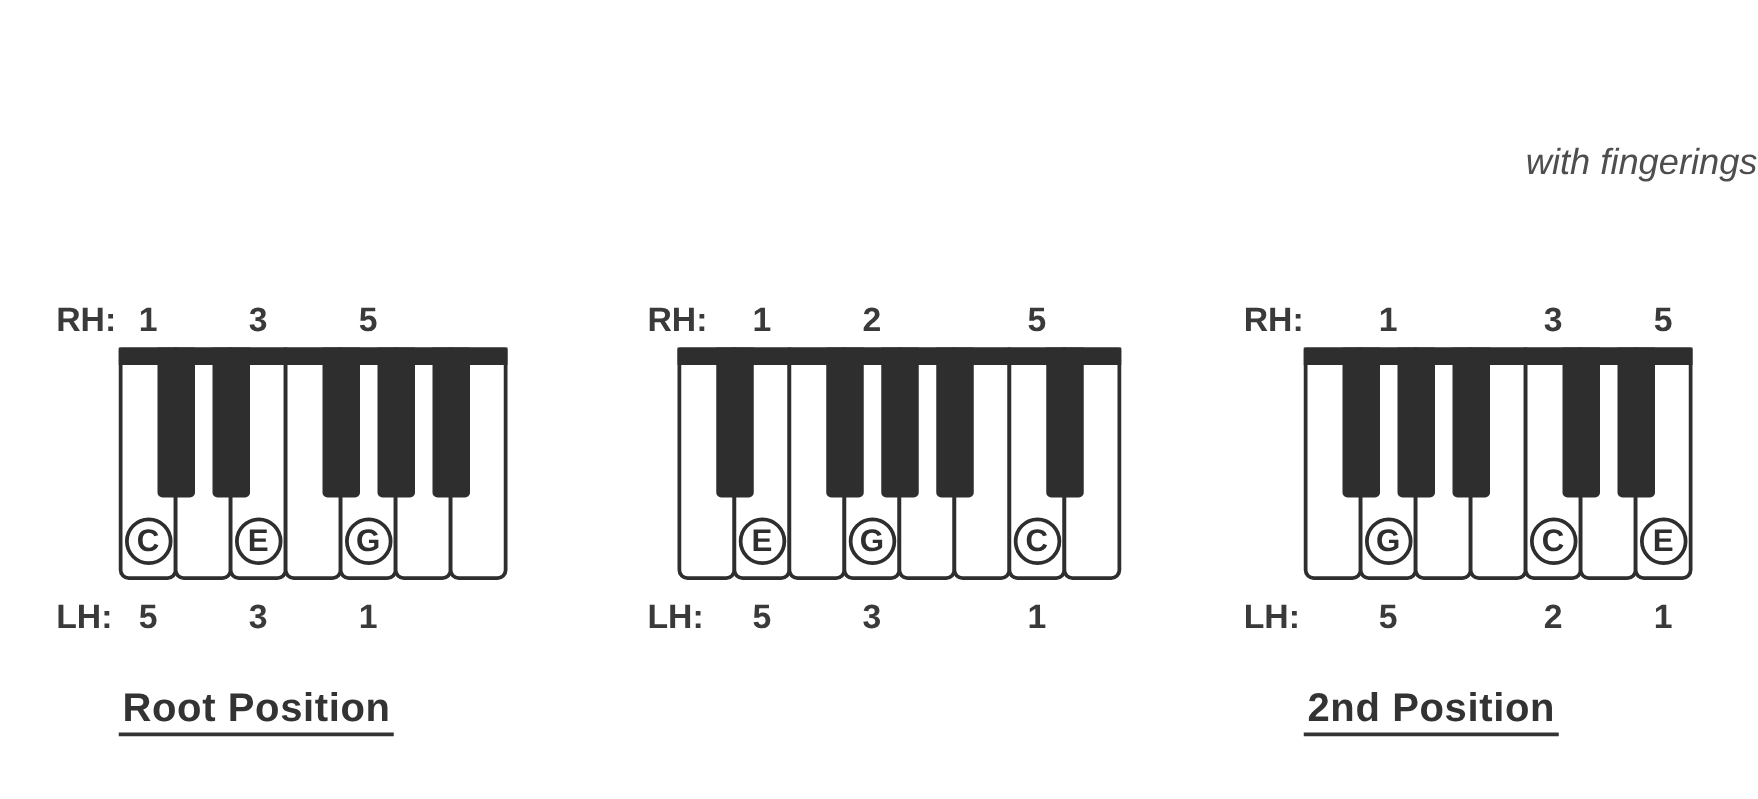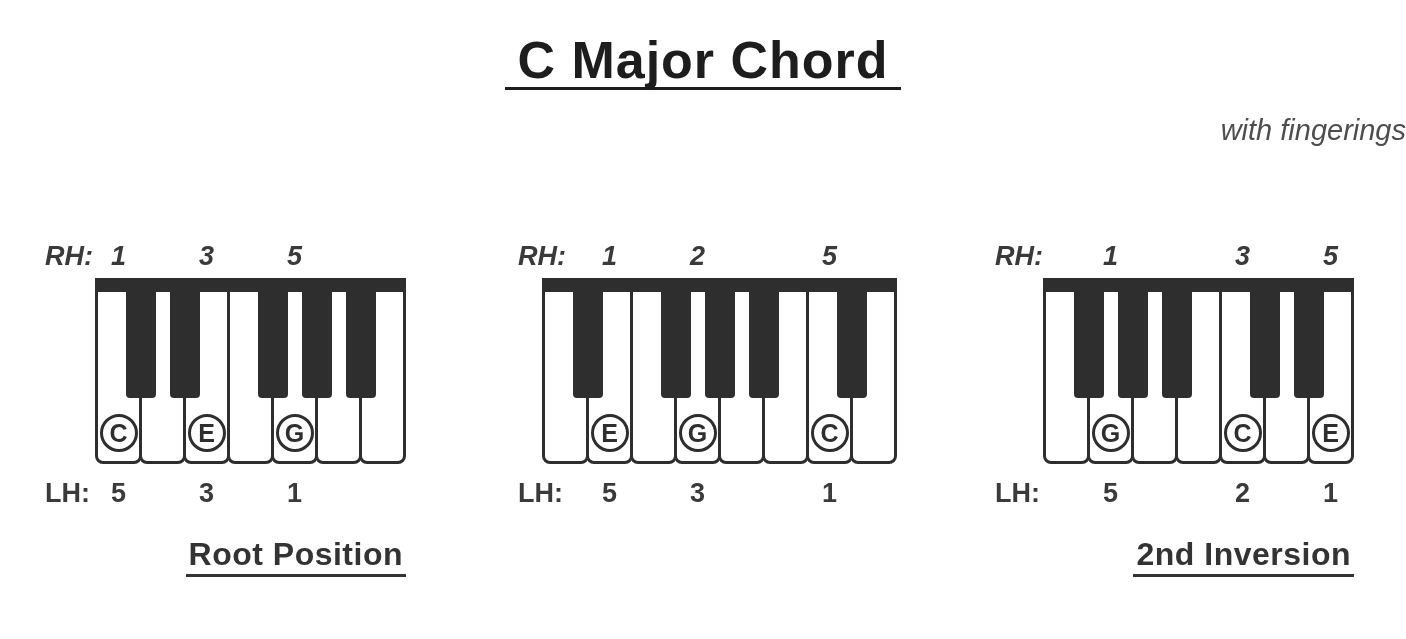--- a/index.html
+++ b/index.html
@@ -50,21 +50,21 @@
   
   .chord-block { position: absolute; top: 238px; }
 
   .finger-row {
     position: relative;
     font-weight: bold;
     font-size: 27px;
     color: var(--text-ink);
     white-space: nowrap;
   }
-  .finger-row.rh { height: 40px; line-height: 36px; font-style: italic; }
+  .finger-row.rh { height: 40px; line-height: 36px; }
   .finger-row.lh { height: 58px; line-height: 58px; }
   .hand-label { position: absolute; top: 0; }
   .finger {
     position: absolute; top: 0;
     width: 44px;
     margin-left: -22px;
     text-align: center;
   }
 
   
@@ -101,37 +101,36 @@
     border: 3.5px solid var(--ink);
     border-radius: 50%;
     background: var(--bg);
     display: flex; align-items: center; justify-content: center;
     font-weight: bold;
     font-size: 25px;
     color: var(--ink);
     z-index: 2;
   }
 
-  .chord-label-wrap { margin-top: 16px; text-align: right; }
+  .chord-label-wrap { margin-top: 28px; text-align: left; }
   .chord-label {
     display: inline-block;
     font-size: 32px;
     font-weight: bold;
     line-height: 32px;
     letter-spacing: 0.5px;
     color: var(--label-ink);
     border-bottom: 3.5px solid var(--label-ink);
     padding: 0 3px 4px 3px;
   }
 </style>
 </head>
 <body>
 
 <div class="canvas">
-  <h1 class="title"><span class="underlined">C Major Chord</span></h1>
   <div class="subtitle">with fingerings</div>
   <main id="diagrams">
       <section class="chord-block" style="left: 95px; width: 311px;">
         <div class="finger-row rh">
           <span class="hand-label" style="left: -50px;">RH:</span>
           <span class="finger" style="left: 23.5px;">1</span>
           <span class="finger" style="left: 111.5px;">3</span>
           <span class="finger" style="left: 199.5px;">5</span>
         </div>
         <div class="piano">
@@ -217,16 +216,16 @@
           <div class="note-marker" style="left: 67.5px;">G</div>
           <div class="note-marker" style="left: 199.5px;">C</div>
           <div class="note-marker" style="left: 287.5px;">E</div>
         </div>
         <div class="finger-row lh">
           <span class="hand-label" style="left: -48px;">LH:</span>
           <span class="finger" style="left: 67.5px;">5</span>
           <span class="finger" style="left: 199.5px;">2</span>
           <span class="finger" style="left: 287.5px;">1</span>
         </div>
-        <div class="chord-label-wrap"><h2 class="chord-label" style="margin: 0px;">2nd Inversion</h2></div>
+        <div class="chord-label-wrap"><h2 class="chord-label" style="margin: 0px;">2nd Position</h2></div>
       </section>
     </main>
 </div>
 
 </body></html>

